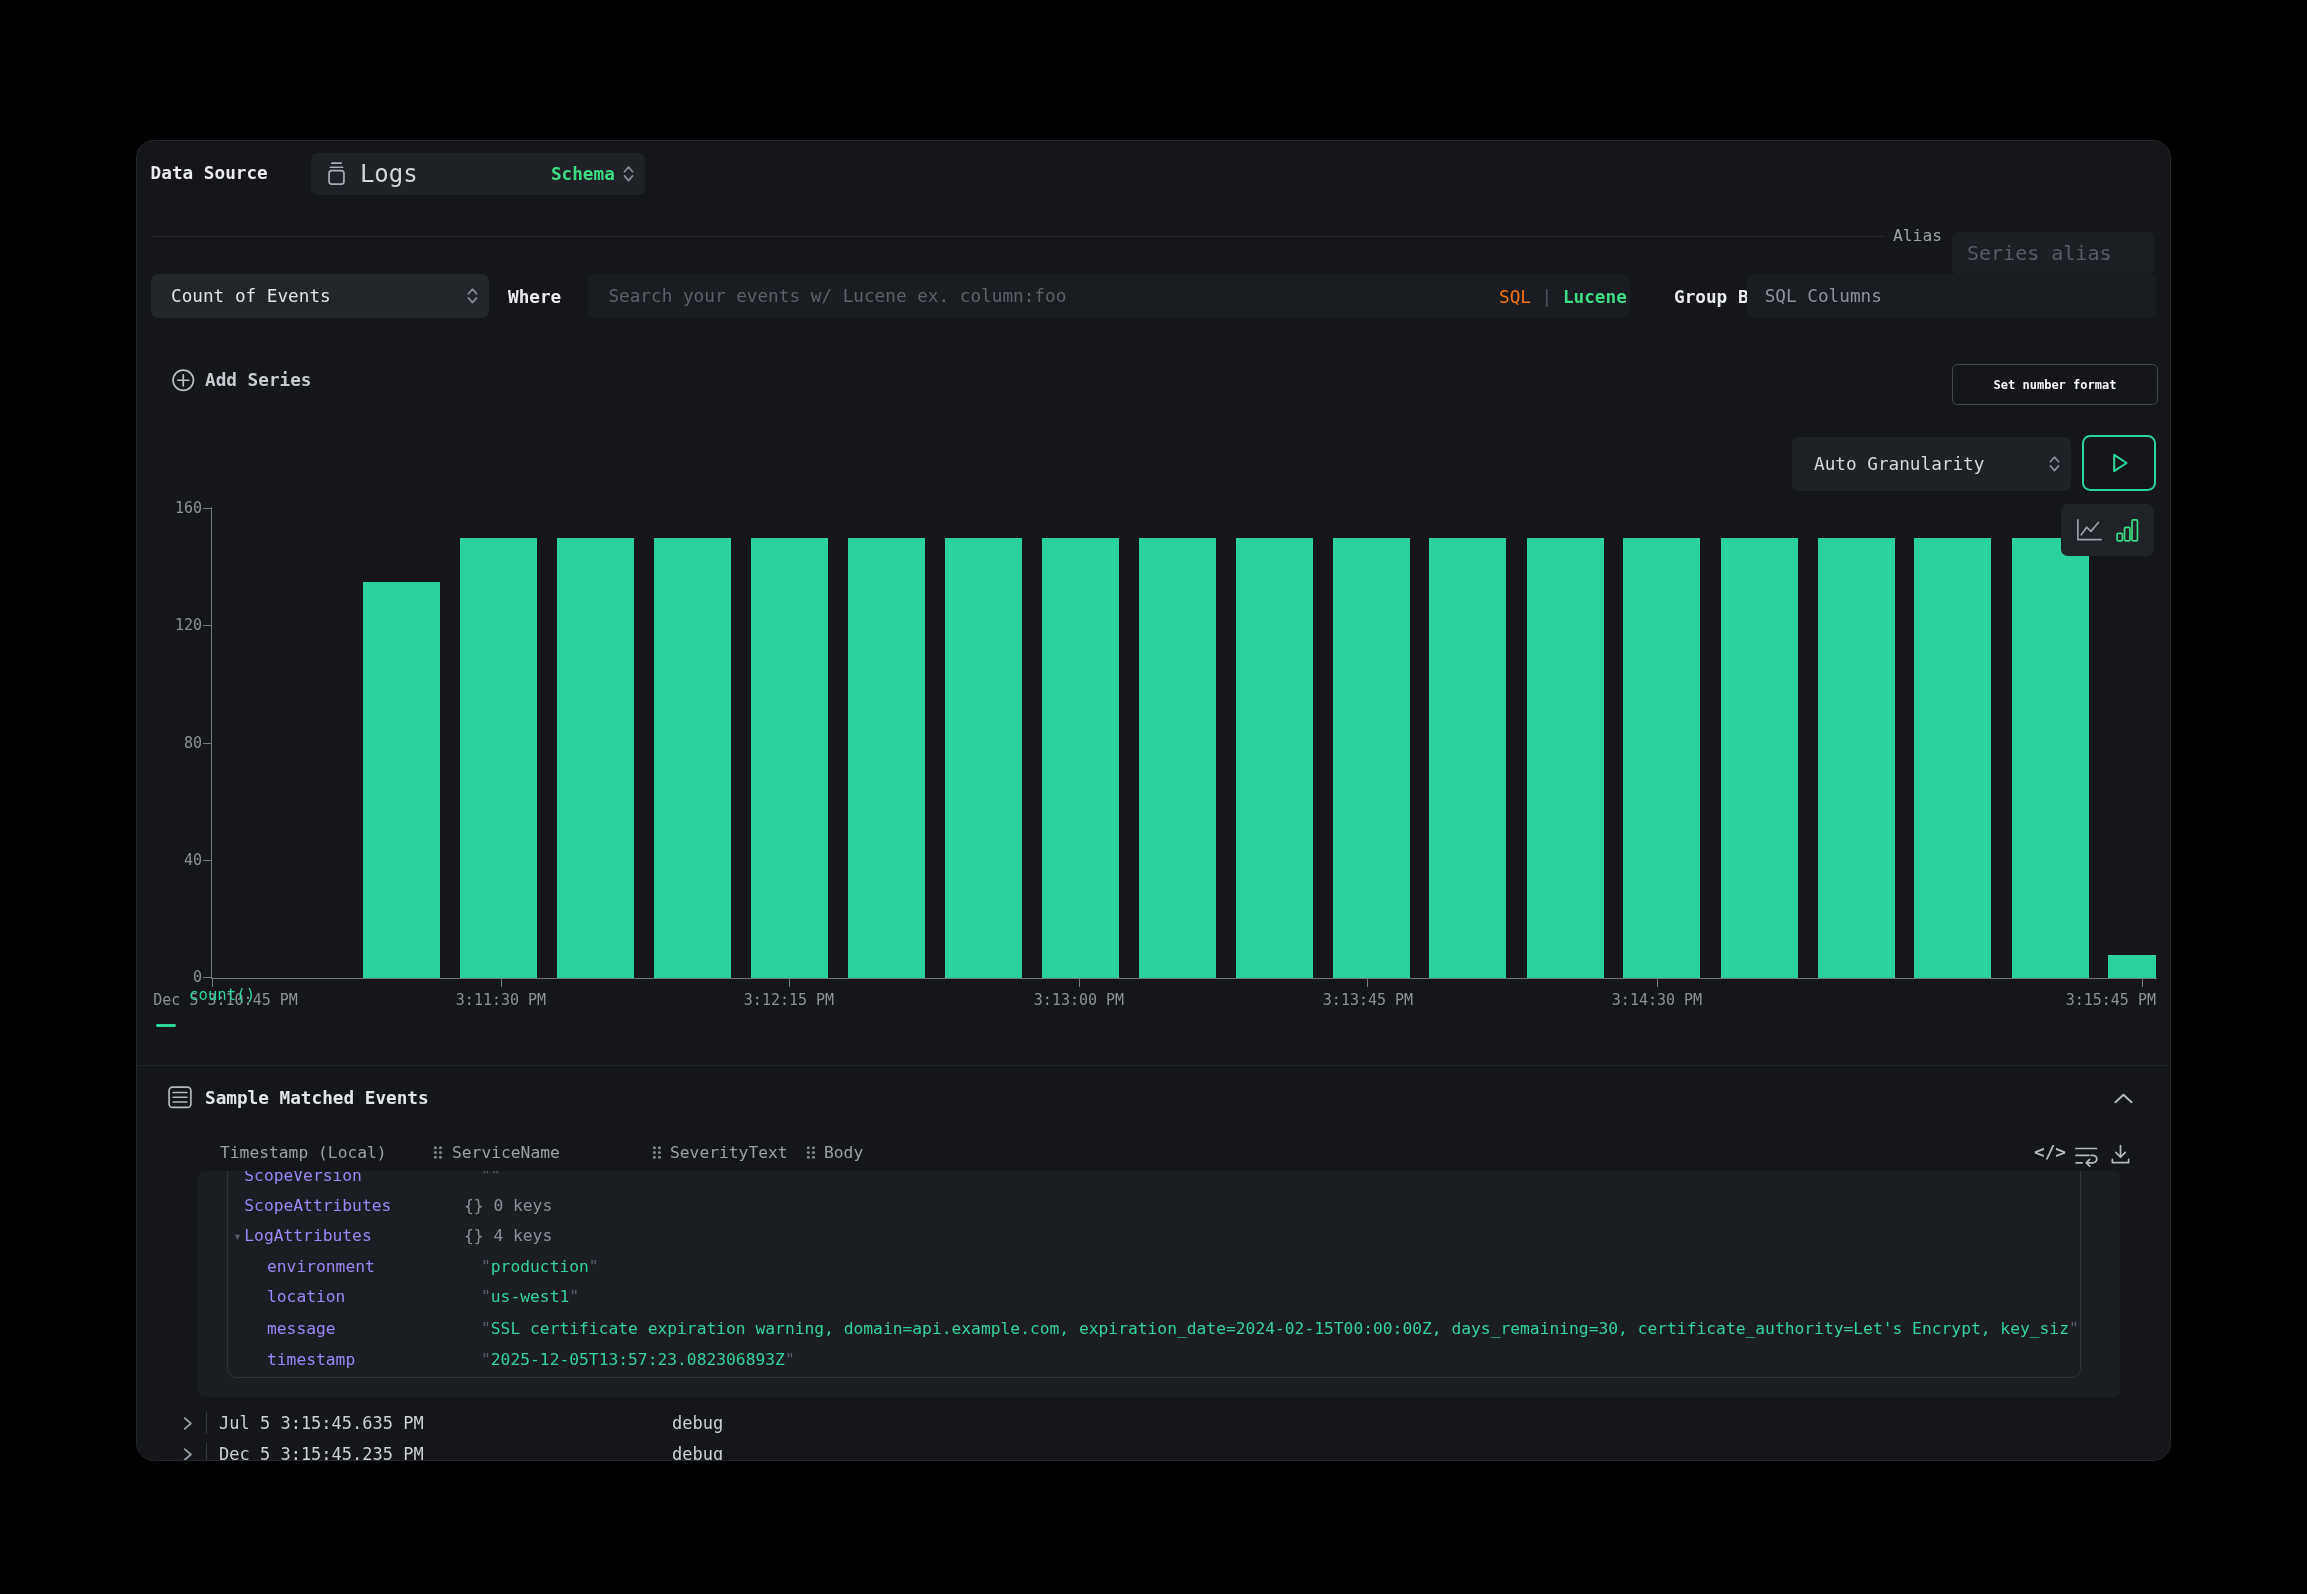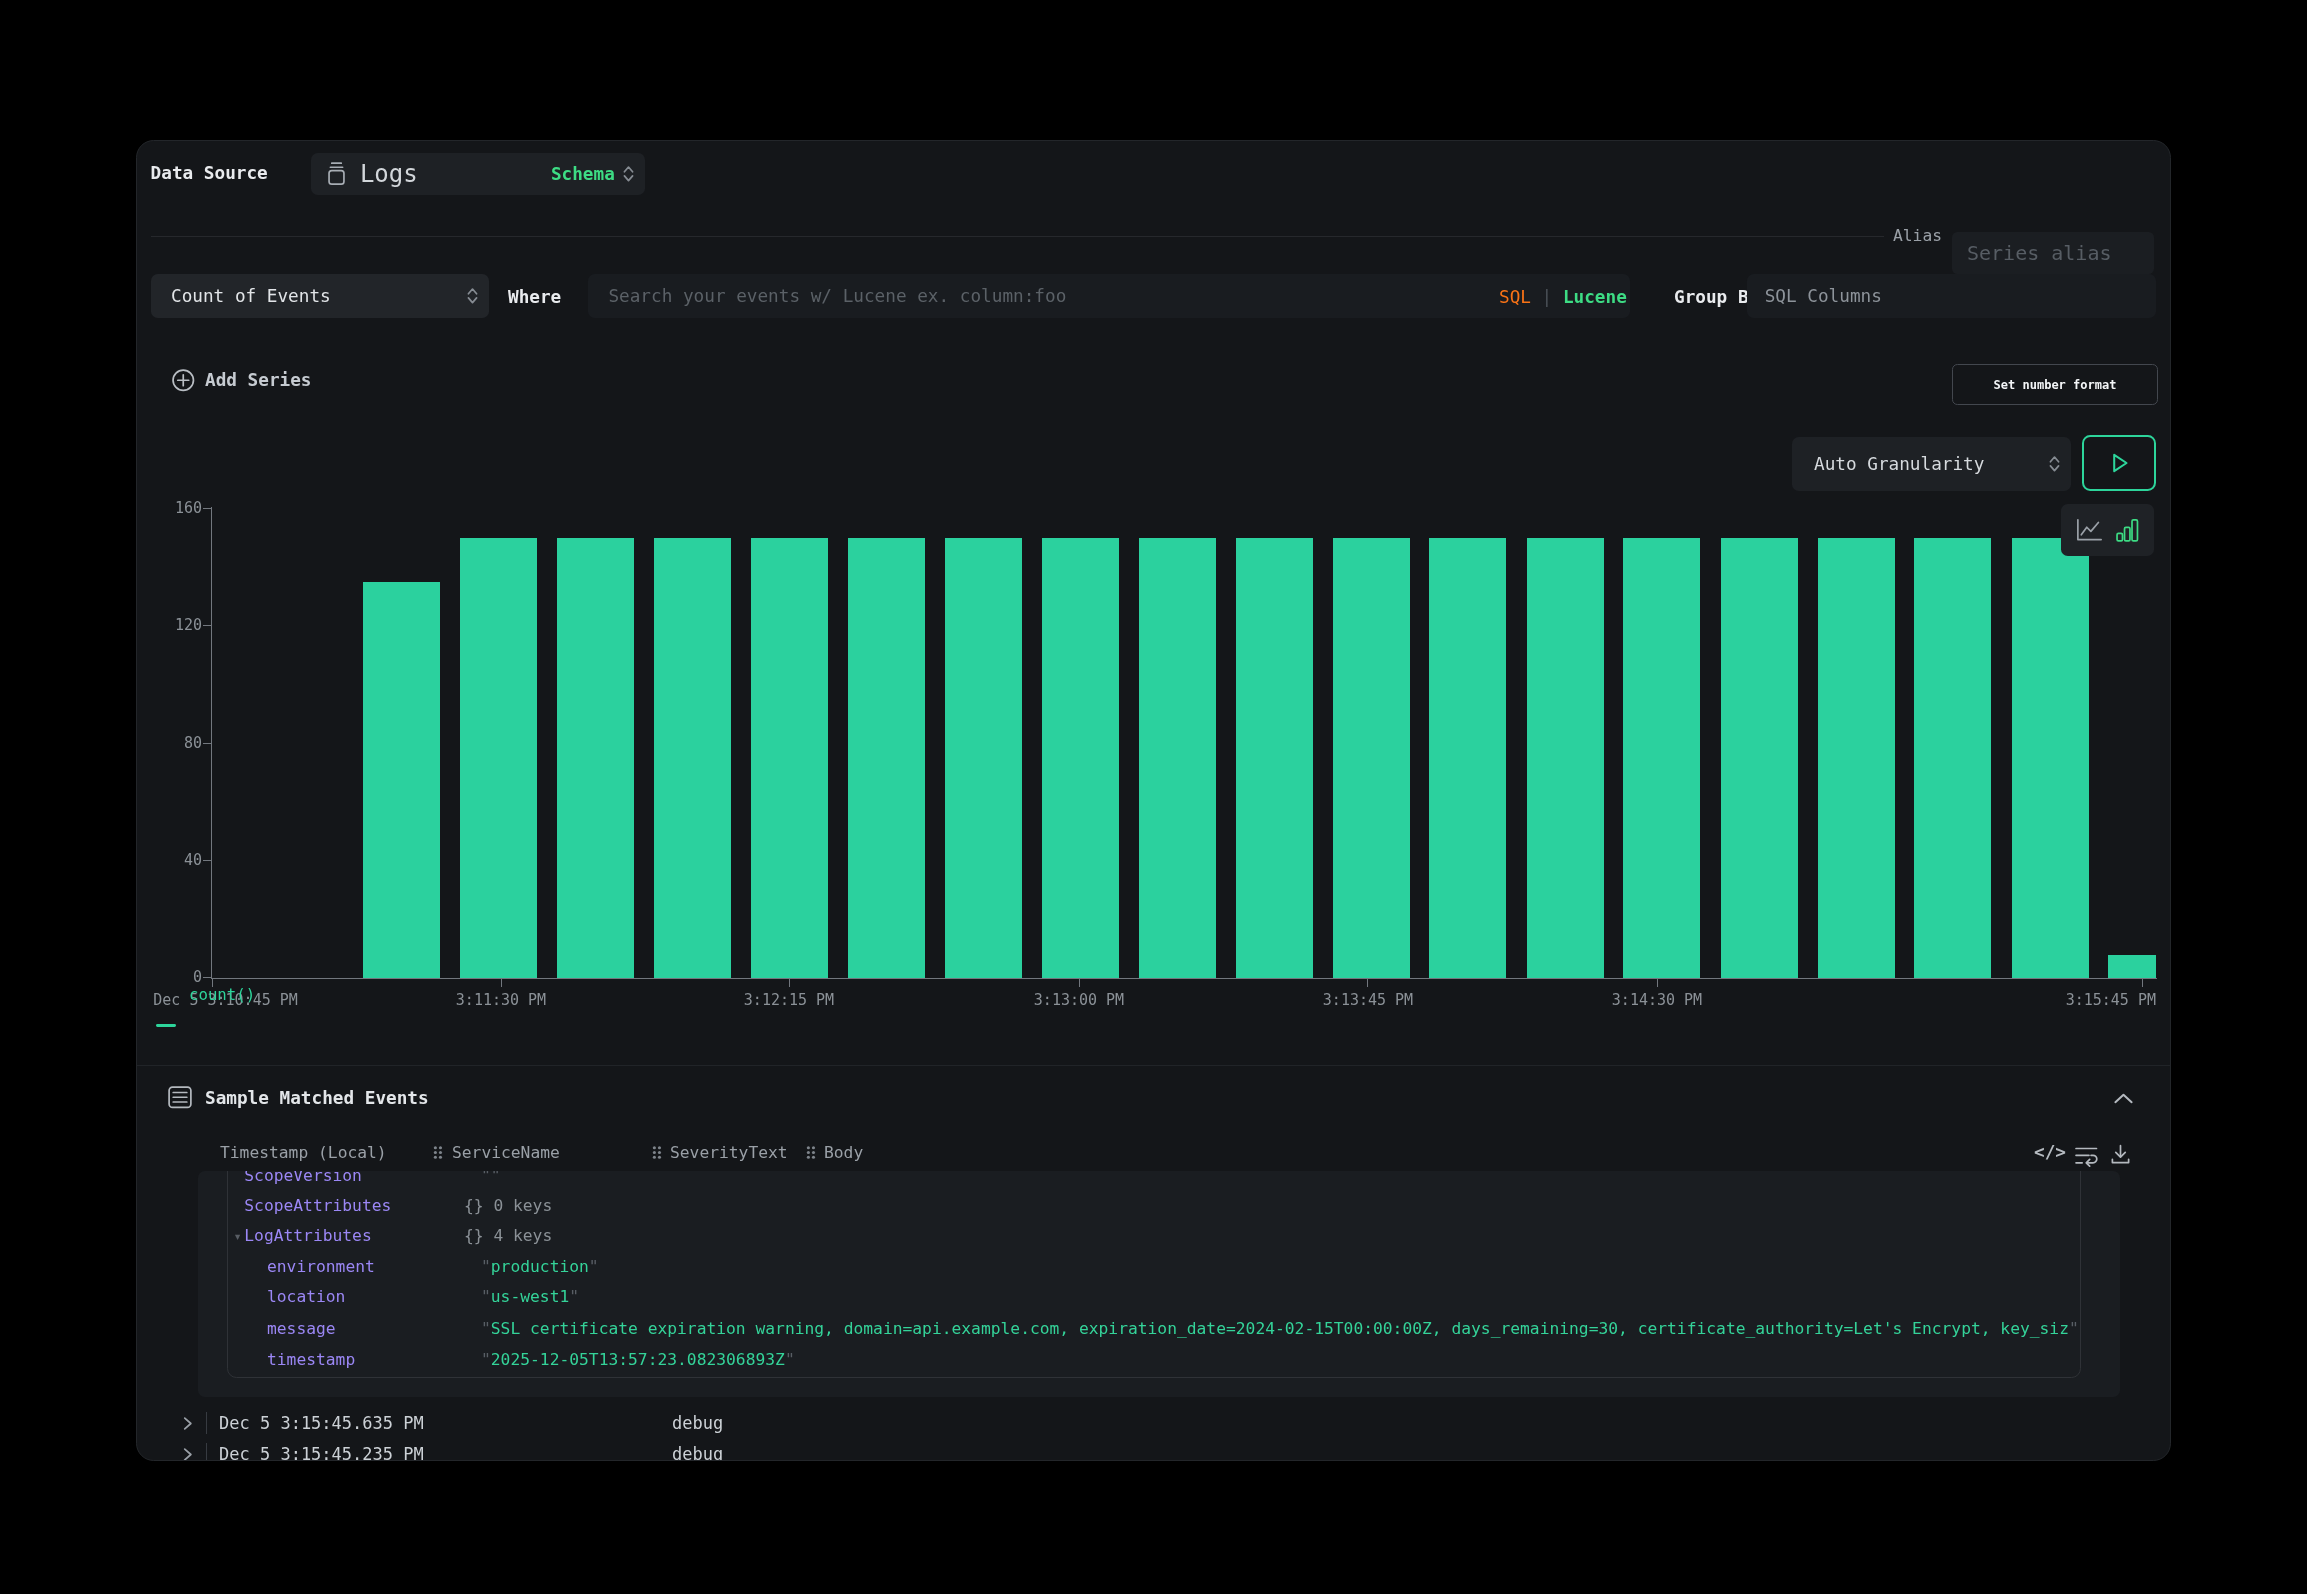--- a/index.html
+++ b/index.html
@@ -296,21 +296,21 @@
           </div>
         </div>
     </div>
 
     <div id="event-rows">
         <div class="event-row" style="top: 1271px;">
           <svg width="11.6" height="15" viewBox="0 0 17 22" style="position: absolute; left: 45px; top: 4.1px;">
             <path d="M4 3 L13 11 L4 19" fill="none" stroke="#9aa0a7" stroke-width="2.5" stroke-linecap="round" stroke-linejoin="round"></path>
           </svg>
           <div class="vbar"></div>
-          <div class="ts">Dec 5 3:15:45.635 PM</div>
+          <div class="ts">Jul 5 3:15:45.635 PM</div>
           <div class="sev">debug</div>
         </div>
         <div class="event-row" style="top: 1302px;">
           <svg width="11.6" height="15" viewBox="0 0 17 22" style="position: absolute; left: 45px; top: 4.1px;">
             <path d="M4 3 L13 11 L4 19" fill="none" stroke="#9aa0a7" stroke-width="2.5" stroke-linecap="round" stroke-linejoin="round"></path>
           </svg>
           <div class="vbar"></div>
           <div class="ts">Dec 5 3:15:45.235 PM</div>
           <div class="sev">debug</div>
         </div>

